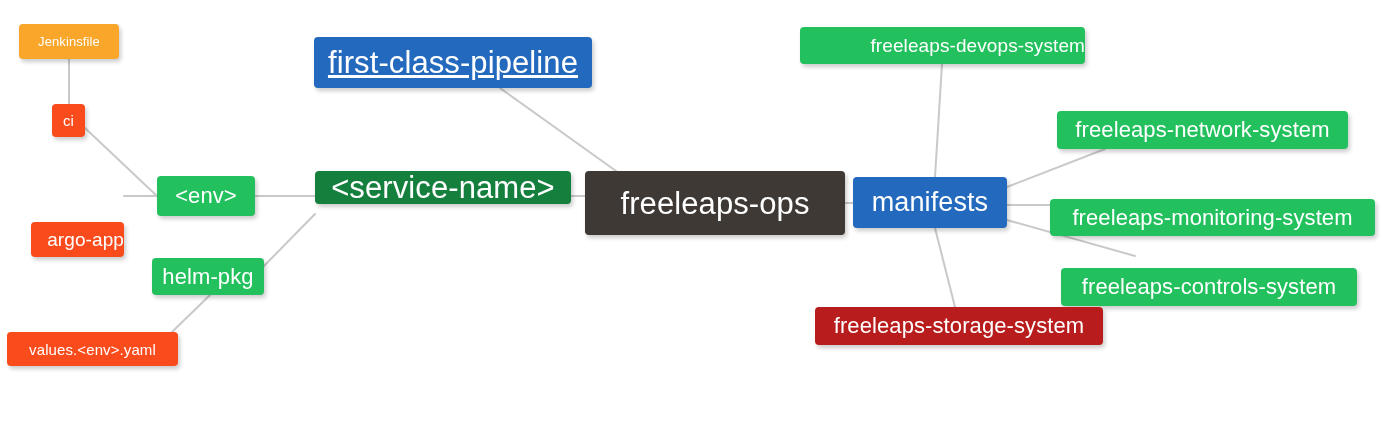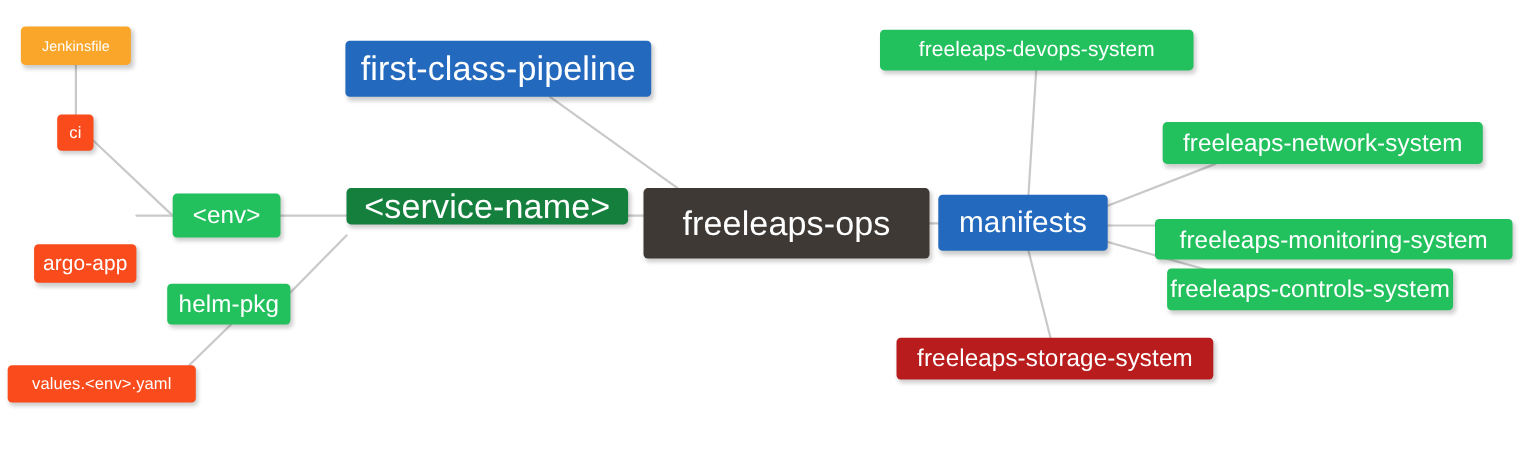--- a/index.html
+++ b/index.html
@@ -57,21 +57,21 @@
   }
   .mm-node.orange {
     background: #f9a62b;
   }
   .mm-node.red {
     background: #fa4b1c;
   }
   .sz-xl { font-size: 31px; }
   .sz-lg { font-size: 27px; }
   .sz-md { font-size: 22px; }
-  .sz-sm { font-size: 19px; }
+  .sz-sm { font-size: 19px; justify-content: flex-end; }
   .sz-xs { font-size: 15px; }
   .sz-xxs { font-size: 13px; }
 </style>
 </head>
 <body>
 
 <div id="mindmap-canvas">
   <svg id="edge-layer" viewBox="0 0 1390 421">
       <path d="M69 59 L69 104" class="edge-line" stroke="#c9c9c9"></path>
       <path d="M85 128 L157 196" class="edge-line" stroke="#c9c9c9"></path>
@@ -100,41 +100,41 @@
       </div>
       <div class="mm-node green sz-md" style="left: 157px; top: 176px; width: 98px; height: 40px; background: rgb(34, 193, 94);">
         <span>&lt;env&gt;</span>
       </div>
       <div class="mm-node green sz-md" style="left: 152px; top: 258px; width: 112px; height: 37px; background: rgb(34, 193, 94);">
         <span>helm-pkg</span>
       </div>
       <div class="mm-node red sz-xs" style="left: 7px; top: 332px; width: 171px; height: 34px; background: rgb(250, 75, 28);">
         <span>values.&lt;env&gt;.yaml</span>
       </div>
-      <div class="mm-node blue sz-xl" style="left: 314px; top: 37px; width: 278px; height: 51px; background: rgb(35, 105, 189);">
+      <div class="mm-node blue sz-xl" style="left: 314px; top: 37px; width: 278px; height: 51px; background: rgb(35, 105, 189); text-decoration: underline;">
         <span>first-class-pipeline</span>
       </div>
       <div class="mm-node blue sz-xl" style="left: 315px; top: 171px; width: 256px; height: 33px; background: #15803d; justify-content: center;">
         <span>&lt;service-name&gt;</span>
       </div>
       <div class="mm-node root sz-xl" style="left: 585px; top: 171px; width: 260px; height: 64px; background: rgb(62, 57, 53);">
         <span>freeleaps-ops</span>
       </div>
       <div class="mm-node blue sz-lg" style="left: 853px; top: 177px; width: 154px; height: 51px; background: rgb(35, 105, 189);">
         <span>manifests</span>
       </div>
       <div class="mm-node green sz-sm" style="left: 800px; top: 27px; width: 285px; height: 37px; background: rgb(34, 193, 94);">
         <span>freeleaps-devops-system</span>
       </div>
       <div class="mm-node green sz-md" style="left: 1057px; top: 111px; width: 291px; height: 38px; background: rgb(34, 193, 94);">
         <span>freeleaps-network-system</span>
       </div>
       <div class="mm-node green sz-md" style="left: 1050px; top: 187px; width: 325px; height: 37px; background: rgb(34, 193, 94); margin-top: 12px;">
         <span>freeleaps-monitoring-system</span>
       </div>
-      <div class="mm-node green sz-md" style="left: 1061px; top: 244px; width: 260px; height: 38px; background: rgb(34, 193, 94);">
+      <div class="mm-node green sz-md" style="left: 1061px; top: 268px; width: 296px; height: 38px; background: rgb(34, 193, 94);">
         <span>freeleaps-controls-system</span>
       </div>
       <div class="mm-node green sz-md" style="left: 815px; top: 307px; width: 288px; height: 38px; background: #b91c1c;">
         <span>freeleaps-storage-system</span>
       </div>
     </div>
 </div>
 
 </body></html>

